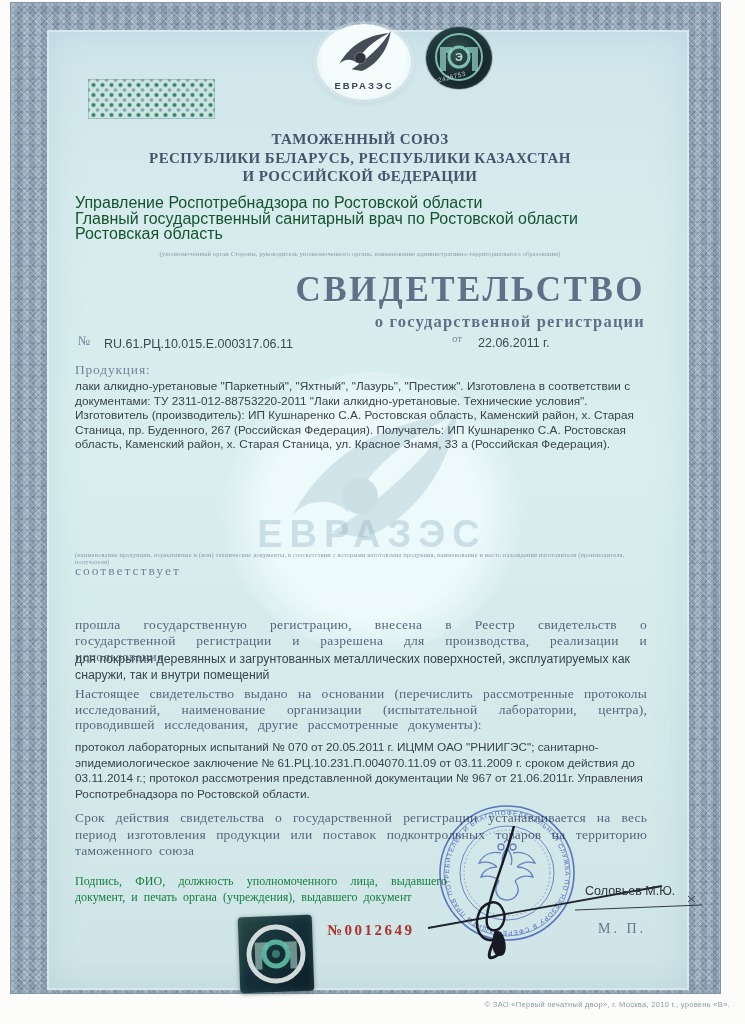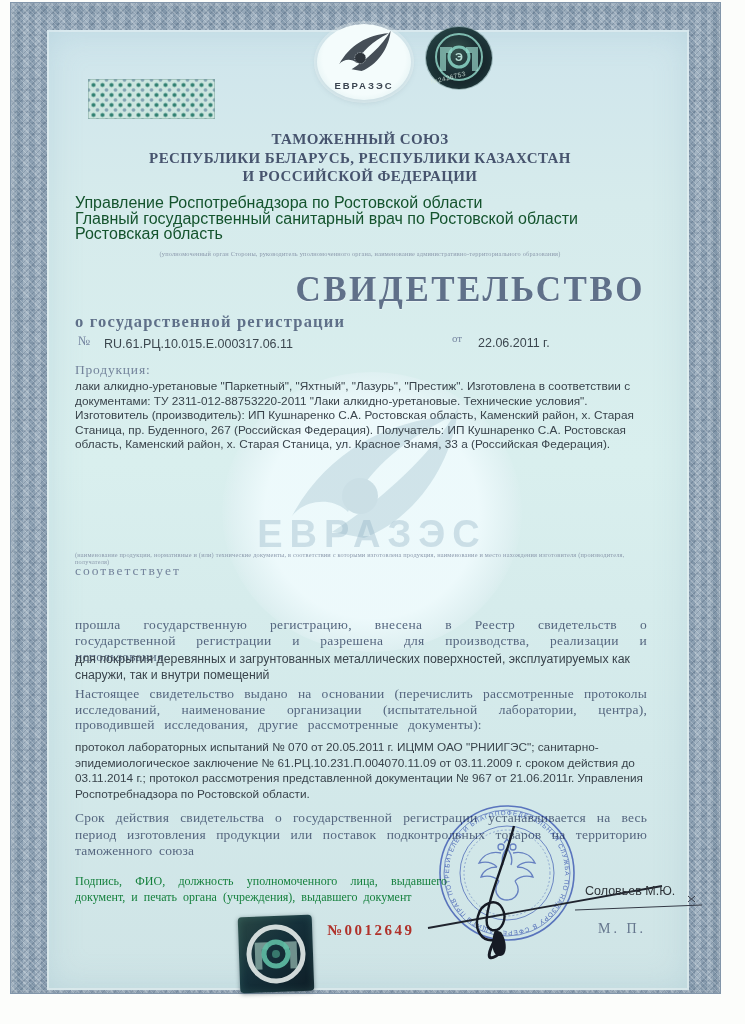--- a/index.html
+++ b/index.html
@@ -51,21 +51,21 @@
   
   .t{position:absolute;z-index:5;}
   .hdr-title{left:75px;top:130px;width:570px;text-align:center;font-weight:bold;font-size:15px;
     line-height:18.5px;color:#47546e;letter-spacing:.4px;}
   .hdr-auth{left:75px;top:195px;width:570px;text-align:left;font-family:"Liberation Sans",sans-serif;
     font-size:16px;line-height:15.5px;color:#14532d;}
   .note{font-size:6.3px;color:#8b99ac;text-align:center;letter-spacing:.2px;}
   .note1{left:75px;top:250px;width:570px;}
   .doc-title{left:75px;top:270px;width:570px;text-align:right;font-weight:bold;font-size:35px;
     letter-spacing:2.5px;color:#5f7089;text-shadow:0 1px 0 rgba(255,255,255,.4);}
-  .doc-sub{left:75px;top:312px;width:570px;text-align:left;font-weight:bold;font-size:16.5px;
+  .doc-sub{left:75px;top:312px;width:570px;text-align:right;font-weight:bold;font-size:16.5px;
     letter-spacing:1.2px;color:#5f7089;}
   .num-label{left:78px;top:333px;font-size:13px;color:#7585a0;}
   .num-value{left:104px;top:337px;font-family:"Liberation Sans",sans-serif;font-size:12.5px;color:#3c474f;}
   .date-label{left:452px;top:332px;font-size:11px;color:#7585a0;}
   .date-value{left:478px;top:336px;font-family:"Liberation Sans",sans-serif;font-size:12.5px;color:#3c474f;}
   .prod-label{left:75px;top:362px;font-size:13.5px;color:#74849c;letter-spacing:.8px;}
   .prod-text{left:75px;top:379px;width:574px;font-family:"Liberation Sans",sans-serif;font-size:11.8px;
     line-height:14.5px;color:#39434b;}
   .note2{left:75px;top:551px;width:574px;text-align:left;}
   .comp-label{left:75px;top:563px;font-size:13.5px;color:#74849c;letter-spacing:2px;}
@@ -205,13 +205,14 @@
 
   <svg class="sig-overlay" viewBox="0 0 745 1024">
     <line x1="428" y1="928" x2="662" y2="886" stroke="#20242e" stroke-width="1.8"></line>
     <line x1="575" y1="910" x2="702" y2="905" stroke="#343a46" stroke-width="1"></line>
     <path d="M688 896 l7 6 m-7 0 l7 -6" stroke="#343a46" stroke-width="1" fill="none"></path>
     <path d="M514 826 C506 856 496 880 491 898 C486 916 484 928 492 930 C502 932 508 918 502 908 C496 898 482 902 478 916 C474 930 482 942 494 940" stroke="#161a24" stroke-width="2.4" fill="none"></path>
     <path d="M496 938 C488 952 486 962 496 956 C506 950 504 938 497 934" stroke="#161a24" stroke-width="3" fill="none"></path>
     <path d="M495 930 C490 942 492 956 500 956 C508 956 507 940 501 932 Z" fill="#161a24"></path>
   </svg>
 
+  <div class="t footer-credit">© ЗАО «Первый печатный двор»,  г. Москва,  2010 г.,  уровень «В».</div>
 </div>
 
 </body></html>

